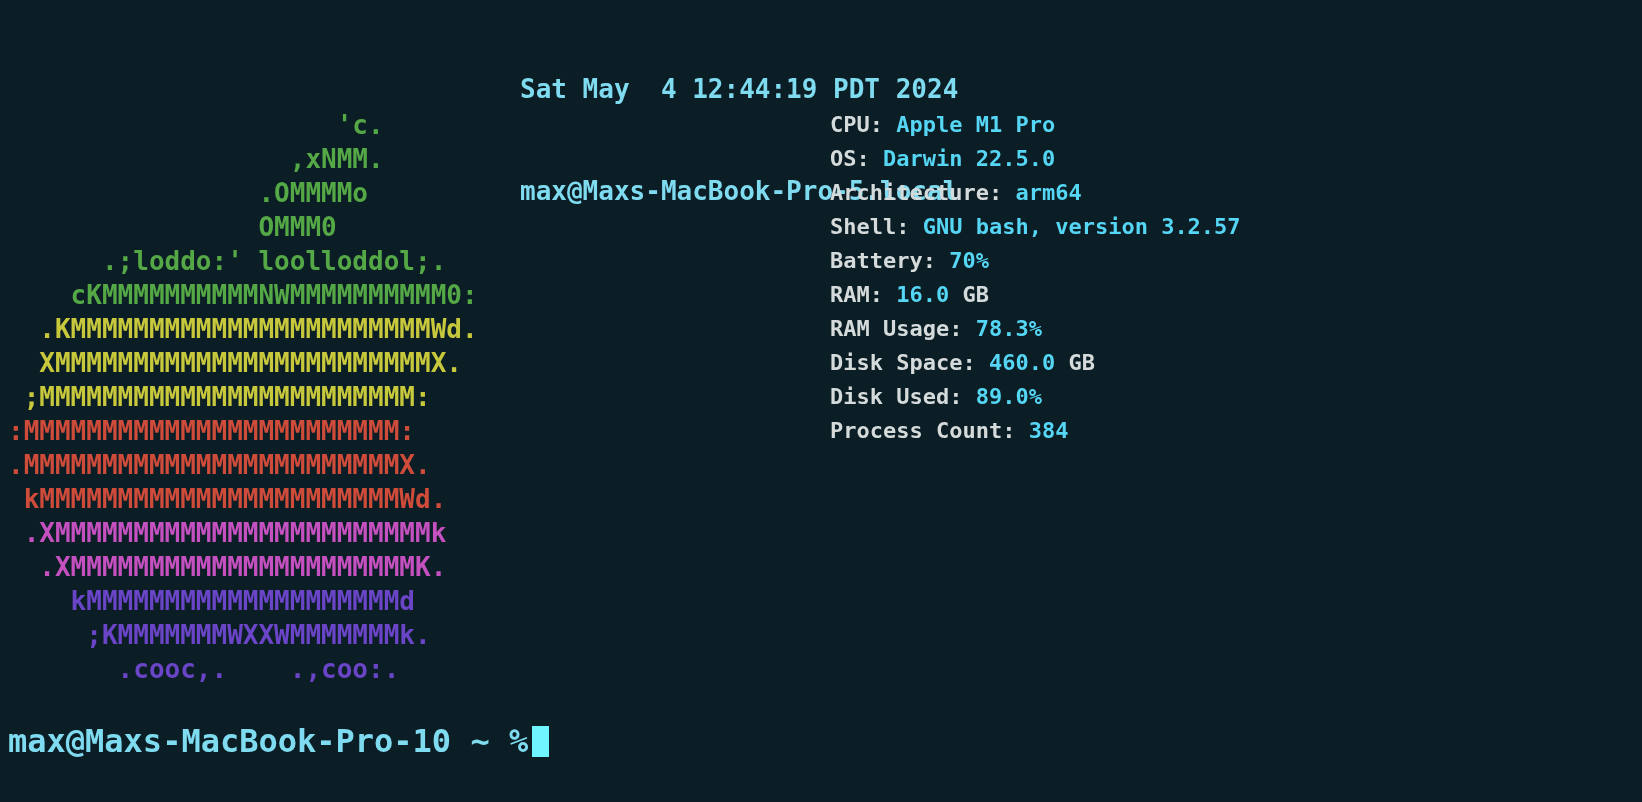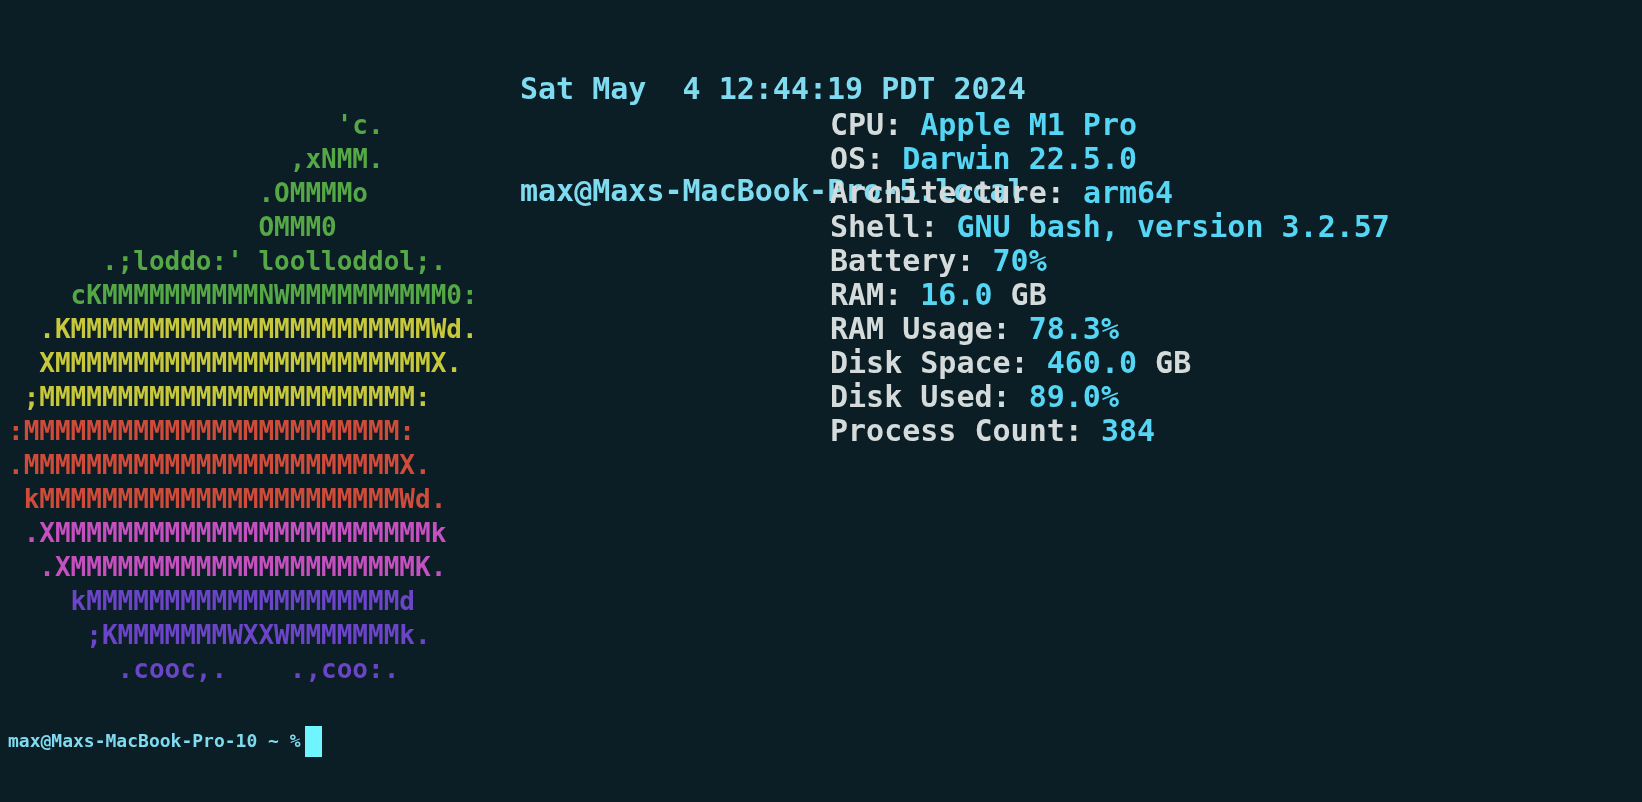--- a/index.html
+++ b/index.html
@@ -20,21 +20,21 @@
     width: 1642px;
     height: 802px;
     background: #0c1e25;
     box-sizing: border-box;
     padding: 0;
   }
 
   
   .mono {
     font-family: "DejaVu Sans Mono", "Liberation Mono", monospace;
-    font-size: 30px;
+    font-size: 26px;
     line-height: 34px;
     letter-spacing: 0px;
     white-space: pre;
     font-weight: 700;
   }
 
   
   #header-block {
     position: absolute;
     left: 520px;
@@ -59,40 +59,40 @@
   #ascii-art .art-line {
     display: block;
   }
 
   
   #info-panel {
     position: absolute;
     left: 830px;
     top: 108px;
     font-family: "DejaVu Sans Mono", "Liberation Mono", monospace;
-    font-size: 30px;
+    font-size: 22px;
     line-height: 34px;
     white-space: pre;
     font-weight: 700;
   }
   #info-panel .info-row {
     display: block;
     height: 34px;
   }
   .info-label { color: #d5dbdb; }
   .info-value { color: #55d6f5; }
   .info-unit  { color: #d5dbdb; }
 
   
   #prompt-line {
     position: absolute;
     left: 8px;
     top: 724px;
     font-family: "DejaVu Sans Mono", "Liberation Mono", monospace;
-    font-size: 18px;
+    font-size: 32px;
     line-height: 34px;
     white-space: pre;
     font-weight: 700;
     color: #7fdbf0;
     display: flex;
     align-items: center;
   }
   #cursor-block {
     display: inline-block;
     width: 17px;

